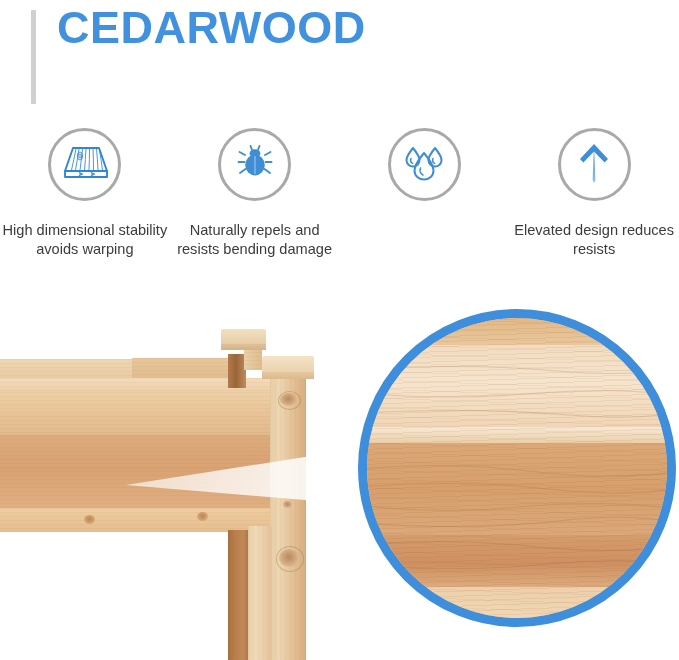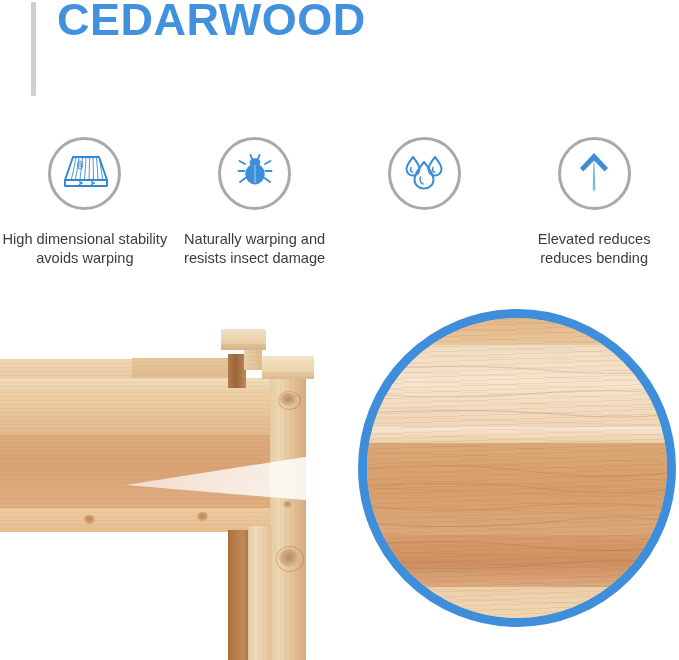--- a/index.html
+++ b/index.html
@@ -14,21 +14,21 @@
     position: relative;
     overflow: hidden;
     font-family: "Liberation Sans", "DejaVu Sans", sans-serif;
     -webkit-font-smoothing: antialiased;
   }
 
   
   .header {
     position: absolute;
     left: 0;
-    top: 0;
+    top: 8px;
     width: 676px;
     height: 110px;
   }
   .title-bar {
     position: absolute;
     left: 31px;
     top: 2px;
     width: 5px;
     height: 94px;
     background: #cfcfcf;
@@ -46,21 +46,21 @@
     letter-spacing: 0.5px;
     line-height: 47px;
     color: #4191de;
     white-space: nowrap;
   }
 
   
   .features {
     position: absolute;
     left: 0;
-    top: 137px;
+    top: 128px;
     width: 679px;
     height: 172px;
     display: flex;
     flex-direction: row;
     align-items: flex-start;
   }
   .feature {
     flex: 1 1 0;
     display: flex;
     flex-direction: column;
@@ -394,21 +394,21 @@
             <path d="M33 15 L38.5 12"></path>
             <path d="M33.5 22 L39.5 22"></path>
             <path d="M32.5 29 L38 33"></path>
           </g>
           <ellipse cx="23" cy="13.5" rx="5.4" ry="4.2" fill="#3e8ed5"></ellipse>
           <ellipse cx="23" cy="25" rx="9.8" ry="10.4" fill="#3e8ed5"></ellipse>
           <path d="M23 16 L23 34" stroke="#ffffff" stroke-width="1.1" opacity="0.5"></path>
         </svg>
       </span>
     </div>
-    <div class="feature-caption">Naturally warping and resists insect damage</div>
+    <div class="feature-caption">Naturally repels and resists bending damage</div>
   </div>
 
   <div class="feature">
     <div class="icon-circle">
       <span>
         <svg width="48" height="44" viewBox="0 0 48 44">
           <g fill="none" stroke="#3e8ed5" stroke-width="2" stroke-linejoin="round" stroke-linecap="round">
             <path d="M13 7 C13 7 6.5 15 6.5 19.2 C6.5 22.8 9.4 25.6 13 25.6 C16.6 25.6 19.5 22.8 19.5 19.2 C19.5 15 13 7 13 7 Z"></path>
             <path d="M11 17.5 C10.3 19.3 10.8 21.4 12.6 22.3" stroke-width="1.5"></path>
             <path d="M35 7 C35 7 28.5 15 28.5 19.2 C28.5 22.8 31.4 25.6 35 25.6 C38.6 25.6 41.5 22.8 41.5 19.2 C41.5 15 35 7 35 7 Z"></path>
@@ -429,21 +429,21 @@
             <linearGradient id="arrTail" x1="0" y1="0" x2="0" y2="1">
               <stop offset="0%" stop-color="#3e8ed5"></stop>
               <stop offset="100%" stop-color="#8fc2ea"></stop>
             </linearGradient>
           </defs>
           <path d="M22 5 L20.6 40 L22 43 L23.4 40 Z" fill="url(#arrTail)"></path>
           <path d="M22 4 L36 19 L32.6 22.6 L22 11.5 L11.4 22.6 L8 19 Z" fill="#3e8ed5"></path>
         </svg>
       </span>
     </div>
-    <div class="feature-caption">Elevated reduces reduces bending</div>
+    <div class="feature-caption">Elevated design reduces resists</div>
   </div>
 </div>
 
 <div class="photo">
   <div class="photo-inner">
 
     <div class="bed-back">
         <div class="grain"></div>
       </div>
     <div class="bed-back2">

